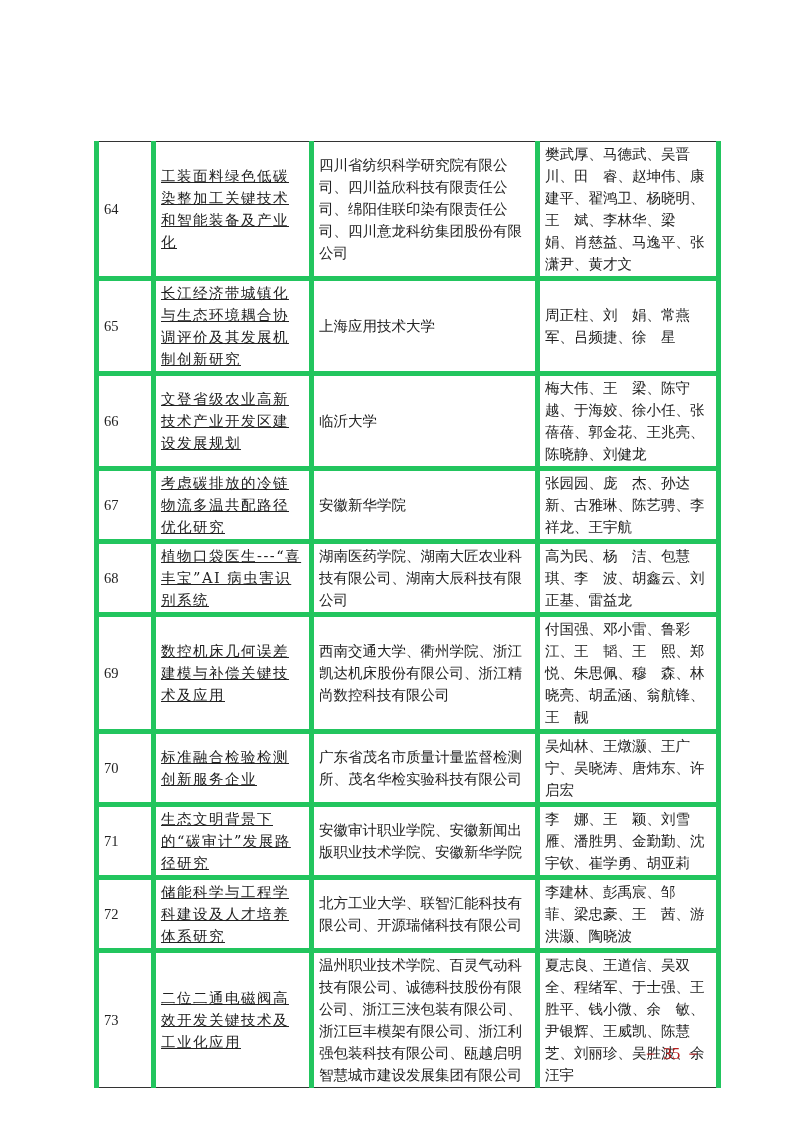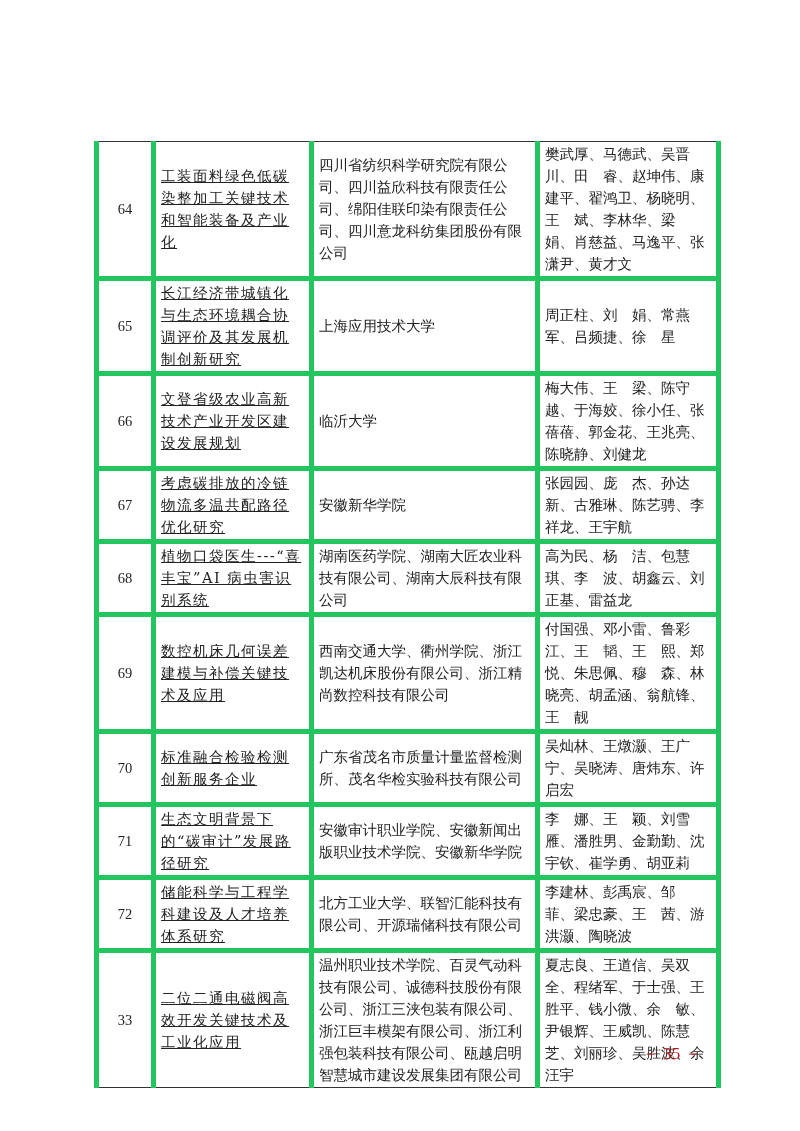--- a/index.html
+++ b/index.html
@@ -5,21 +5,21 @@
   html, body { margin: 0; padding: 0; background: #ffffff; }
   body { width: 800px; height: 1131px; position: relative; overflow: hidden;
          font-family: "DejaVu Serif", "Liberation Serif", serif; color: #222; }
   .page { position: absolute; left: 0; top: 0; width: 800px; height: 1131px; background: #fff; }
   table.awards { position: absolute; left: 94px; top: 141px; width: 622px;
                  border-collapse: collapse; table-layout: fixed; }
   table.awards td { border: 5px solid #22c55e; vertical-align: middle;
                     font-size: 14.5px; line-height: 22px; padding: 1px 5px; color: #222; }
   table.awards tr:first-child td { border-top: 1.5px solid #333; }
   table.awards tr:last-child td { border-bottom: 1.5px solid #333; }
-  td.no { text-align: center; font-size: 14px; font-family: "Liberation Serif", serif; }
+  td.no { font-size: 14px; font-family: "Liberation Serif", serif; }
   td.title { letter-spacing: 1.5px; text-decoration: underline; }
   td.org { }
   td.people { padding-left: 6px; padding-right: 2px; margin-left: 22px; }
   .page-number { position: absolute; left: 642px; top: 1042px; font-size: 17px;
                  font-family: "Liberation Serif", serif; color: #b91c1c; text-align: center; }
 </style>
 </head>
 <body>
 
 <div class="page">
@@ -79,21 +79,21 @@
     <td class="org">安徽审计职业学院、安徽新闻出版职业技术学院、安徽新华学院</td>
     <td class="people">李　娜、王　颖、刘雪雁、潘胜男、金勤勤、沈宇钦、崔学勇、胡亚莉</td>
   </tr>
         <tr style="height: 67px;">
     <td class="no">72</td>
     <td class="title">储能科学与工程学科建设及人才培养体系研究</td>
     <td class="org">北方工业大学、联智汇能科技有限公司、开源瑞储科技有限公司</td>
     <td class="people">李建林、彭禹宸、邹　菲、梁忠豪、王　茜、游洪灏、陶晓波</td>
   </tr>
         <tr style="height: 127px;">
-    <td class="no">33</td>
+    <td class="no">73</td>
     <td class="title">二位二通电磁阀高效开发关键技术及工业化应用</td>
     <td class="org">温州职业技术学院、百灵气动科技有限公司、诚德科技股份有限公司、浙江三浃包装有限公司、浙江巨丰模架有限公司、浙江利强包装科技有限公司、瓯越启明智慧城市建设发展集团有限公司</td>
     <td class="people">夏志良、王道信、吴双全、程绪军、于士强、王胜平、钱小微、余　敏、尹银辉、王威凯、陈慧芝、刘丽珍、吴胜波、余汪宇</td>
   </tr>
       </tbody>
   </table>
 
   <div class="page-number">－ 35 －</div>
 </div>
 

